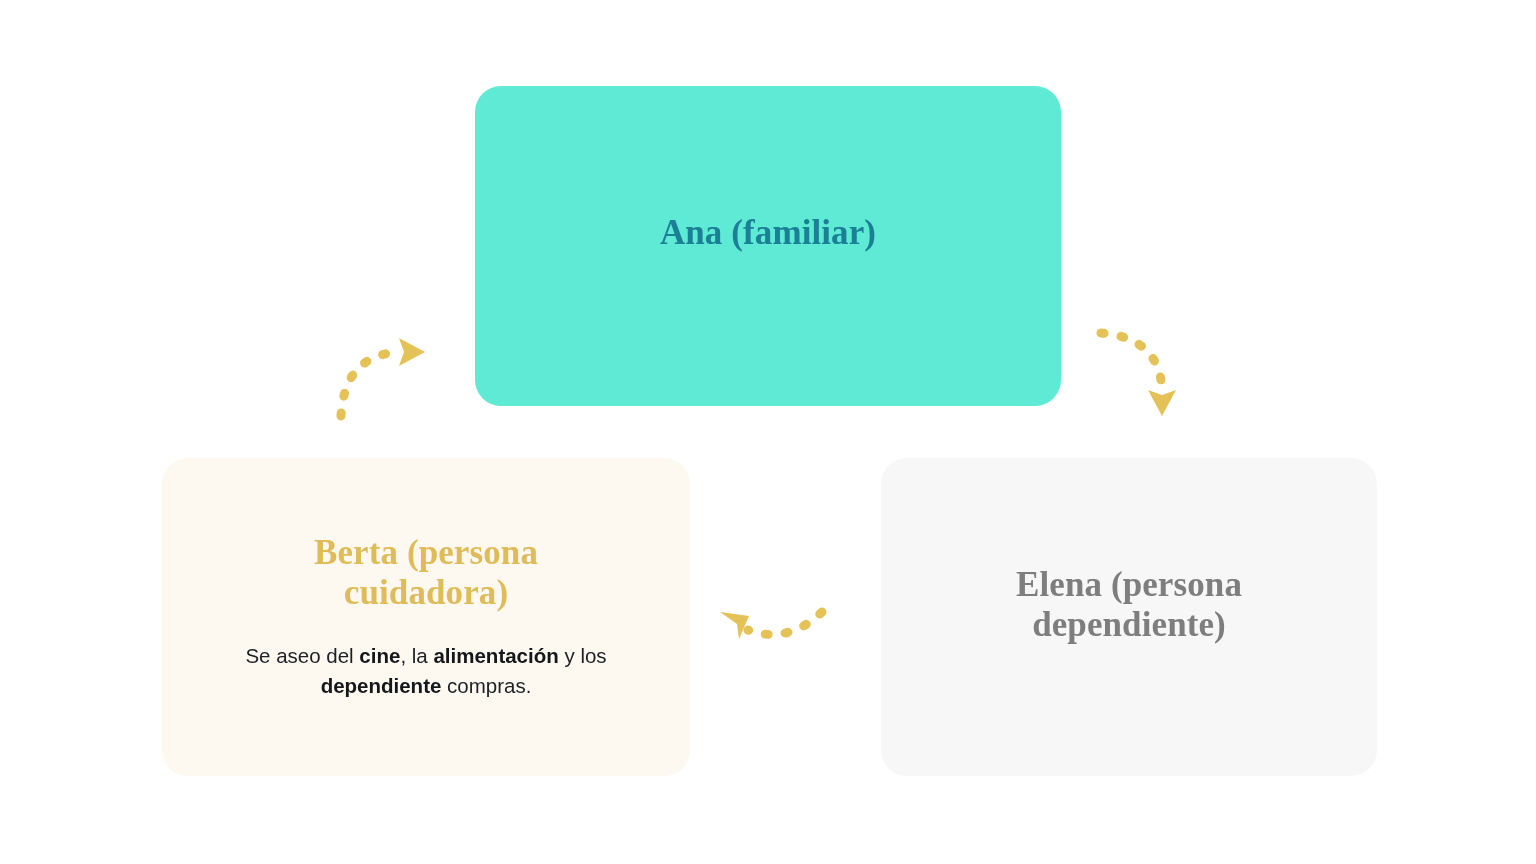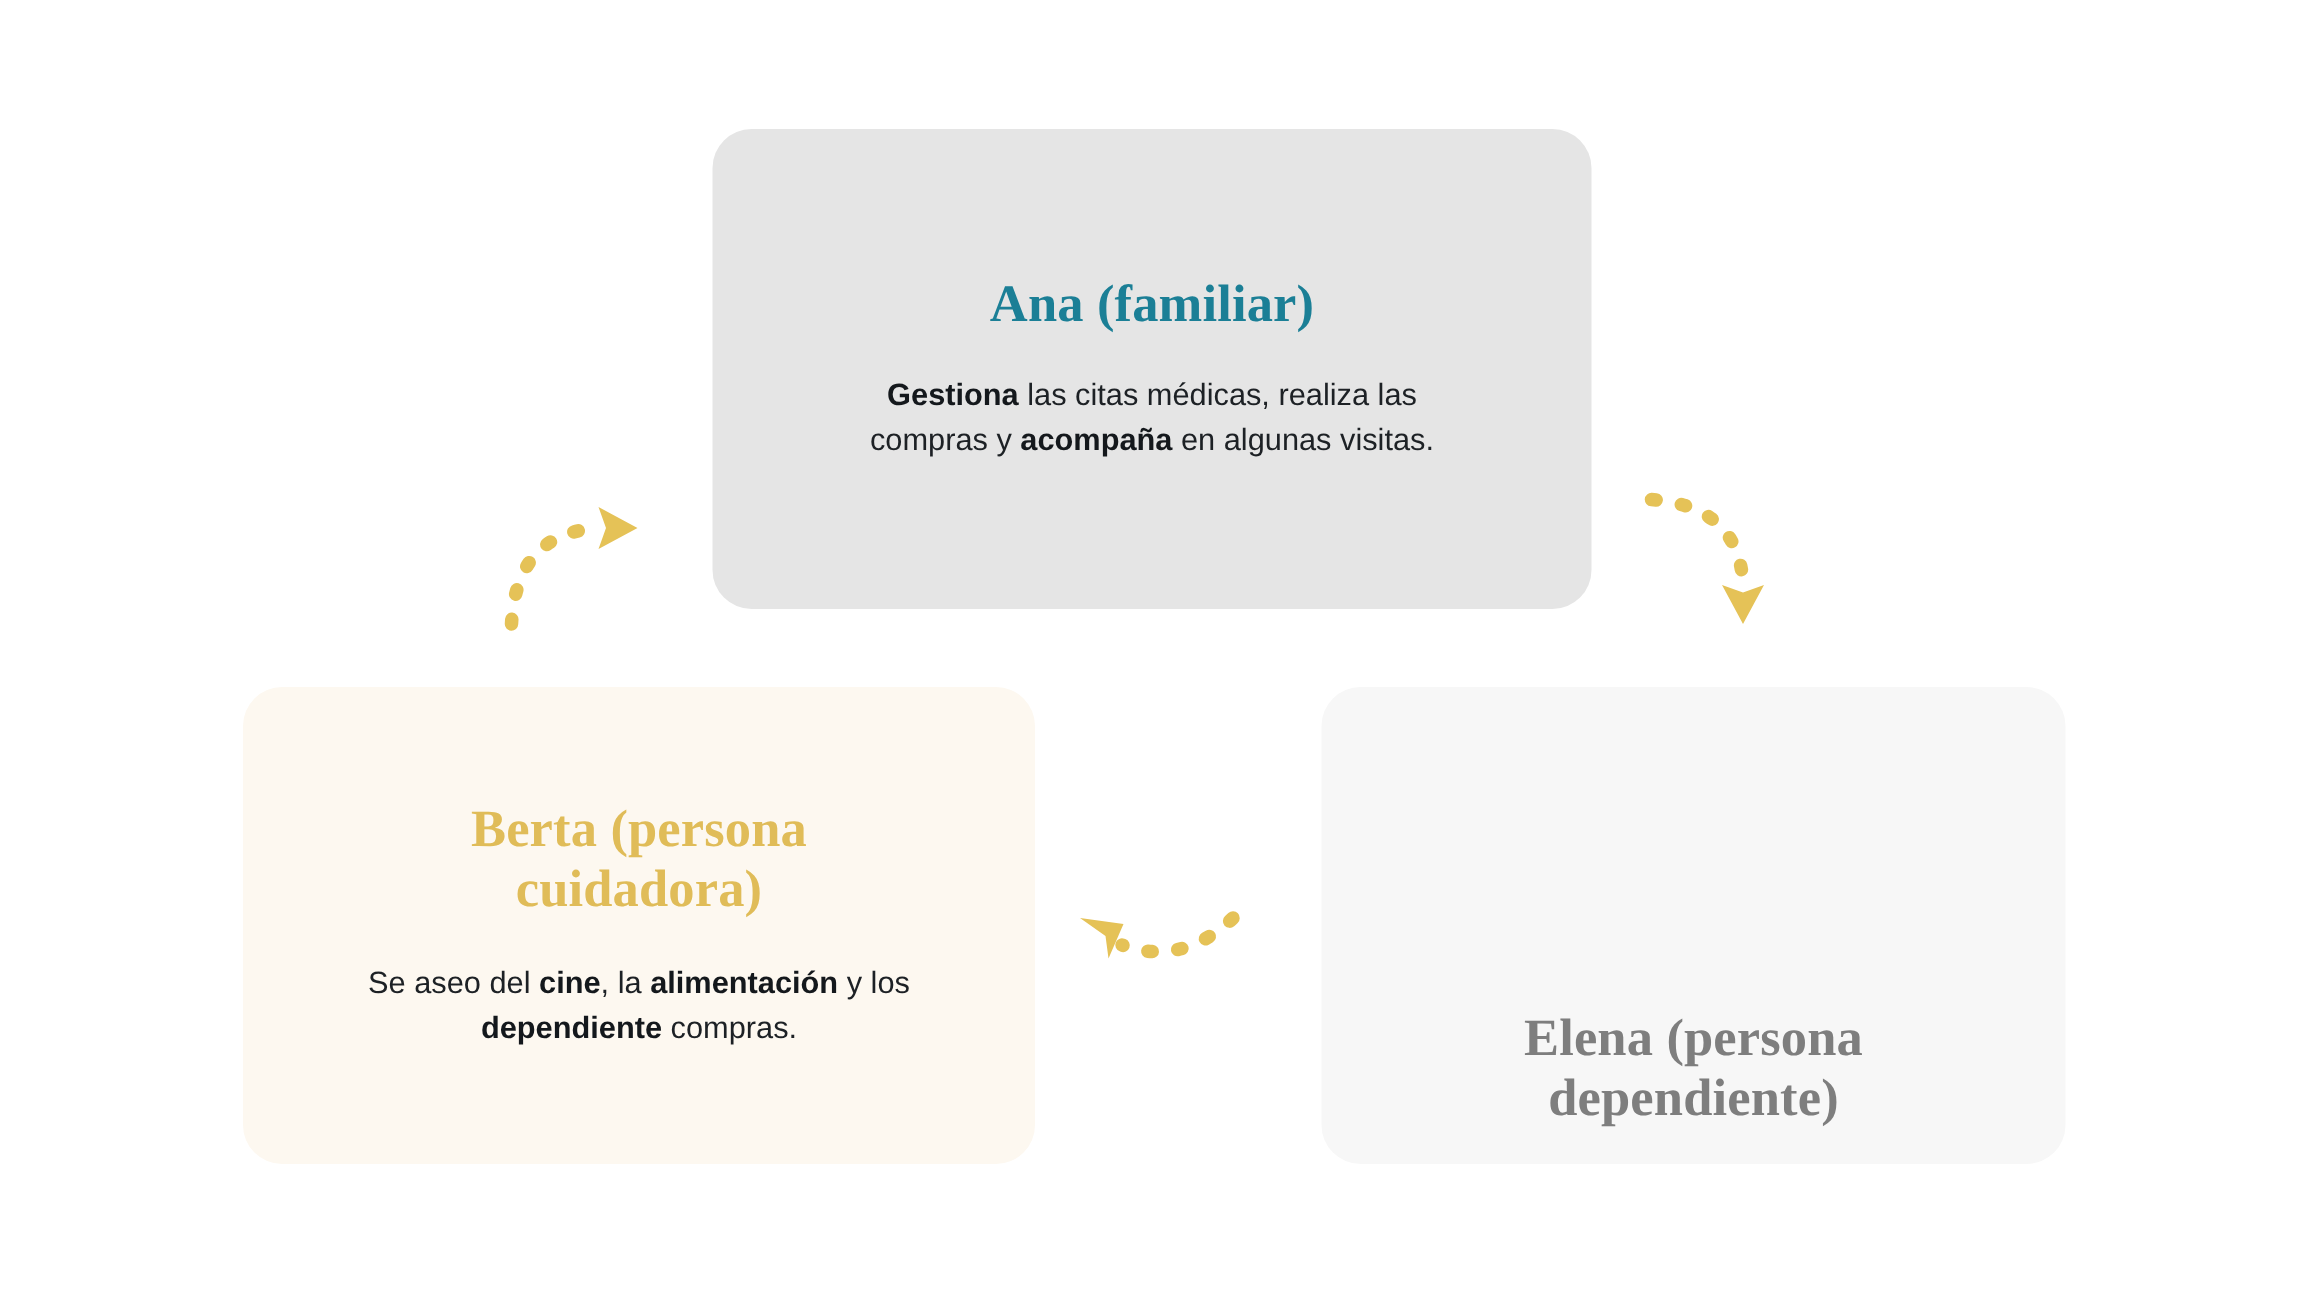--- a/index.html
+++ b/index.html
@@ -69,21 +69,21 @@
     font-weight: 700;
     color: #14181c;
   }
 
   
   #card-ana {
     left: 475px;
     top: 86px;
     width: 586px;
     height: 320px;
-    background: #e5e5e5;
+    background: #5eead4;
     padding: 0 36px;
   }
   #card-ana .card-title {
     color: #1b7f96;
     margin-bottom: 26px;
   }
   #card-ana .card-body {
     max-width: 430px;
   }
 
@@ -106,21 +106,20 @@
   }
 
   
   #card-elena {
     left: 881px;
     top: 458px;
     width: 496px;
     height: 318px;
     background: #f7f7f7;
     padding: 0 30px;
-    justify-content: flex-end;
   }
   #card-elena .card-title {
     color: #7e7e7e;
     margin-bottom: 24px;
     max-width: 310px;
   }
   #card-elena .card-body {
     max-width: 410px;
   }
 </style>
@@ -142,23 +141,20 @@
     </g>
 
     <g>
       <path d="M822 612 C 800 633, 775 640, 748 630" stroke="#e5c257" stroke-width="9" stroke-linecap="round" stroke-dasharray="3 17" fill="none"></path>
       <path d="M720 612 L 749 616 L 739 639 L 737 624 Z" fill="#e5c257"></path>
     </g>
   </svg>
 
   <div class="card" id="card-ana">
     <div class="card-title">Ana (familiar)</div>
-    <div class="card-body">
-      <b>Gestiona</b><span> las citas médicas, realiza las compras y </span><b>acompaña</b><span> en algunas visitas.</span>
-    </div>
   </div>
 
   <div class="card" id="card-berta">
     <div class="card-title">Berta (persona cuidadora)</div>
     <div class="card-body">
       <span>Se aseo del </span><b>cine</b><span>, la </span><b>alimentación</b><span> y los </span><b>dependiente</b><span> compras.</span>
     </div>
   </div>
 
   <div class="card" id="card-elena">

